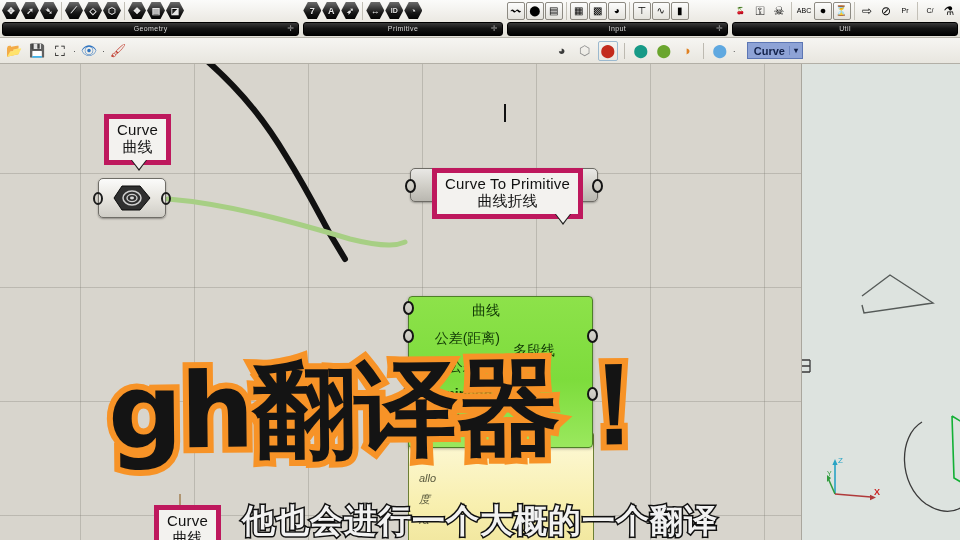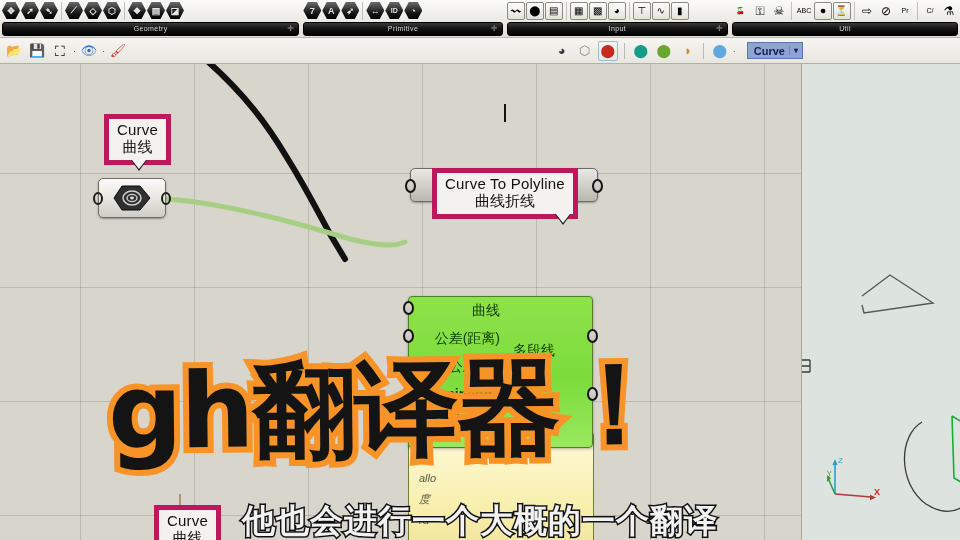--- a/index.html
+++ b/index.html
@@ -380,21 +380,21 @@
 
     <div id="unitz">
       <span class="gport" style="left:-6px; top:10px;"></span>
       <span class="gport" style="right:-6px; top:10px;"></span>
       <span>因素</span>
       <span class="vz">Z</span>
       <span>单位向量</span>
     </div>
 
     <div class="bubble wide" style="left:432px; top:104px;">
-      <span class="en">Curve To Polyline</span>
+      <span class="en">Curve To Primitive</span>
       <span class="zh">曲线折线</span>
     </div>
 
     <div id="ypanel">
       <div>(n</div>
       <div>allo</div>
       <div>度</div>
       <div>ra</div>
     </div>
 

